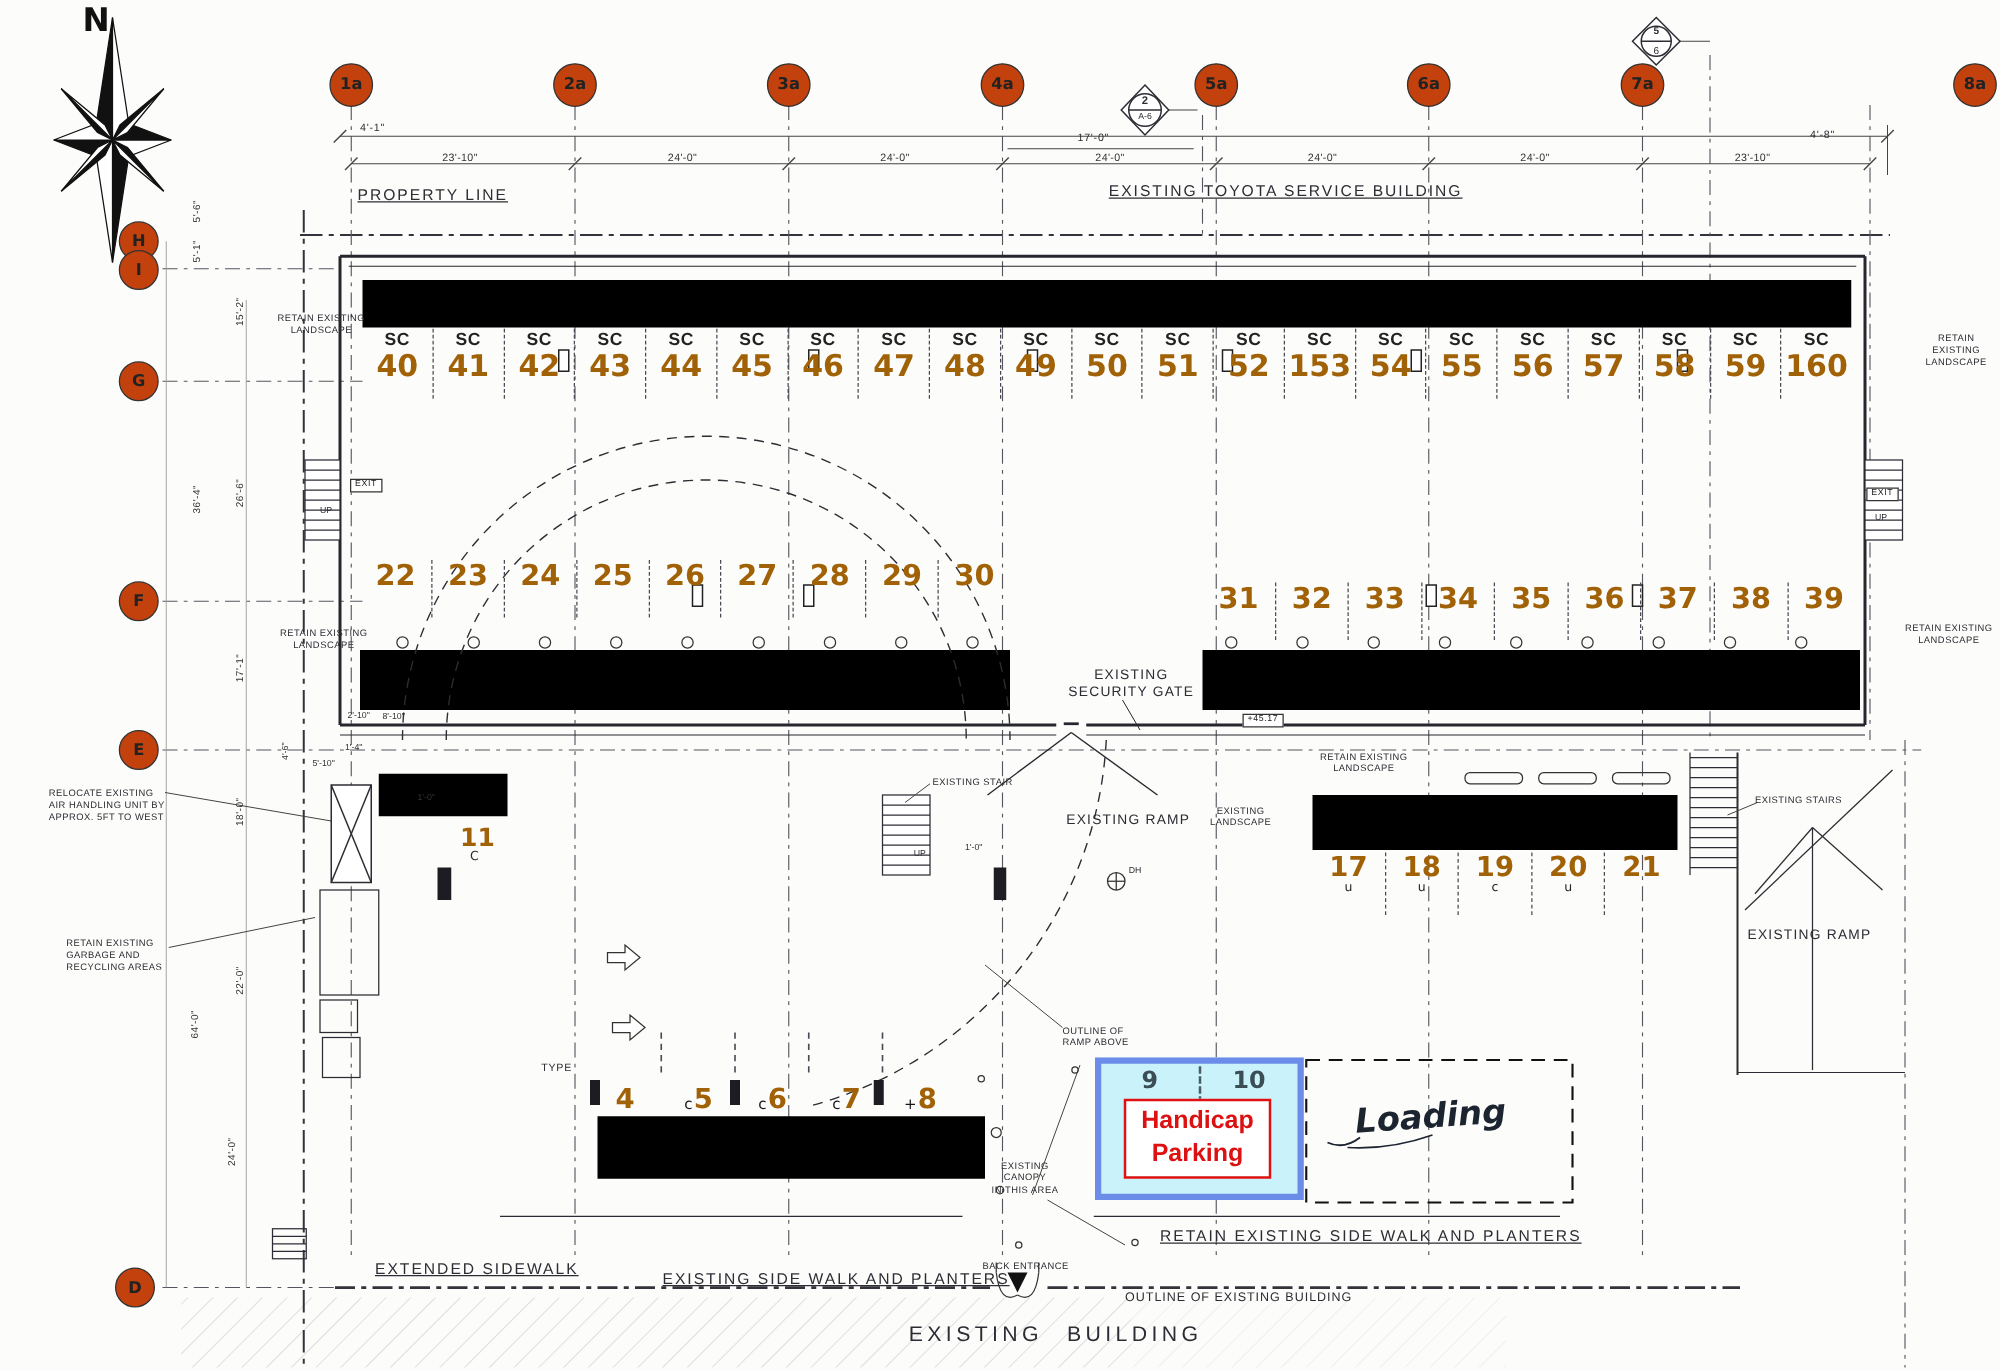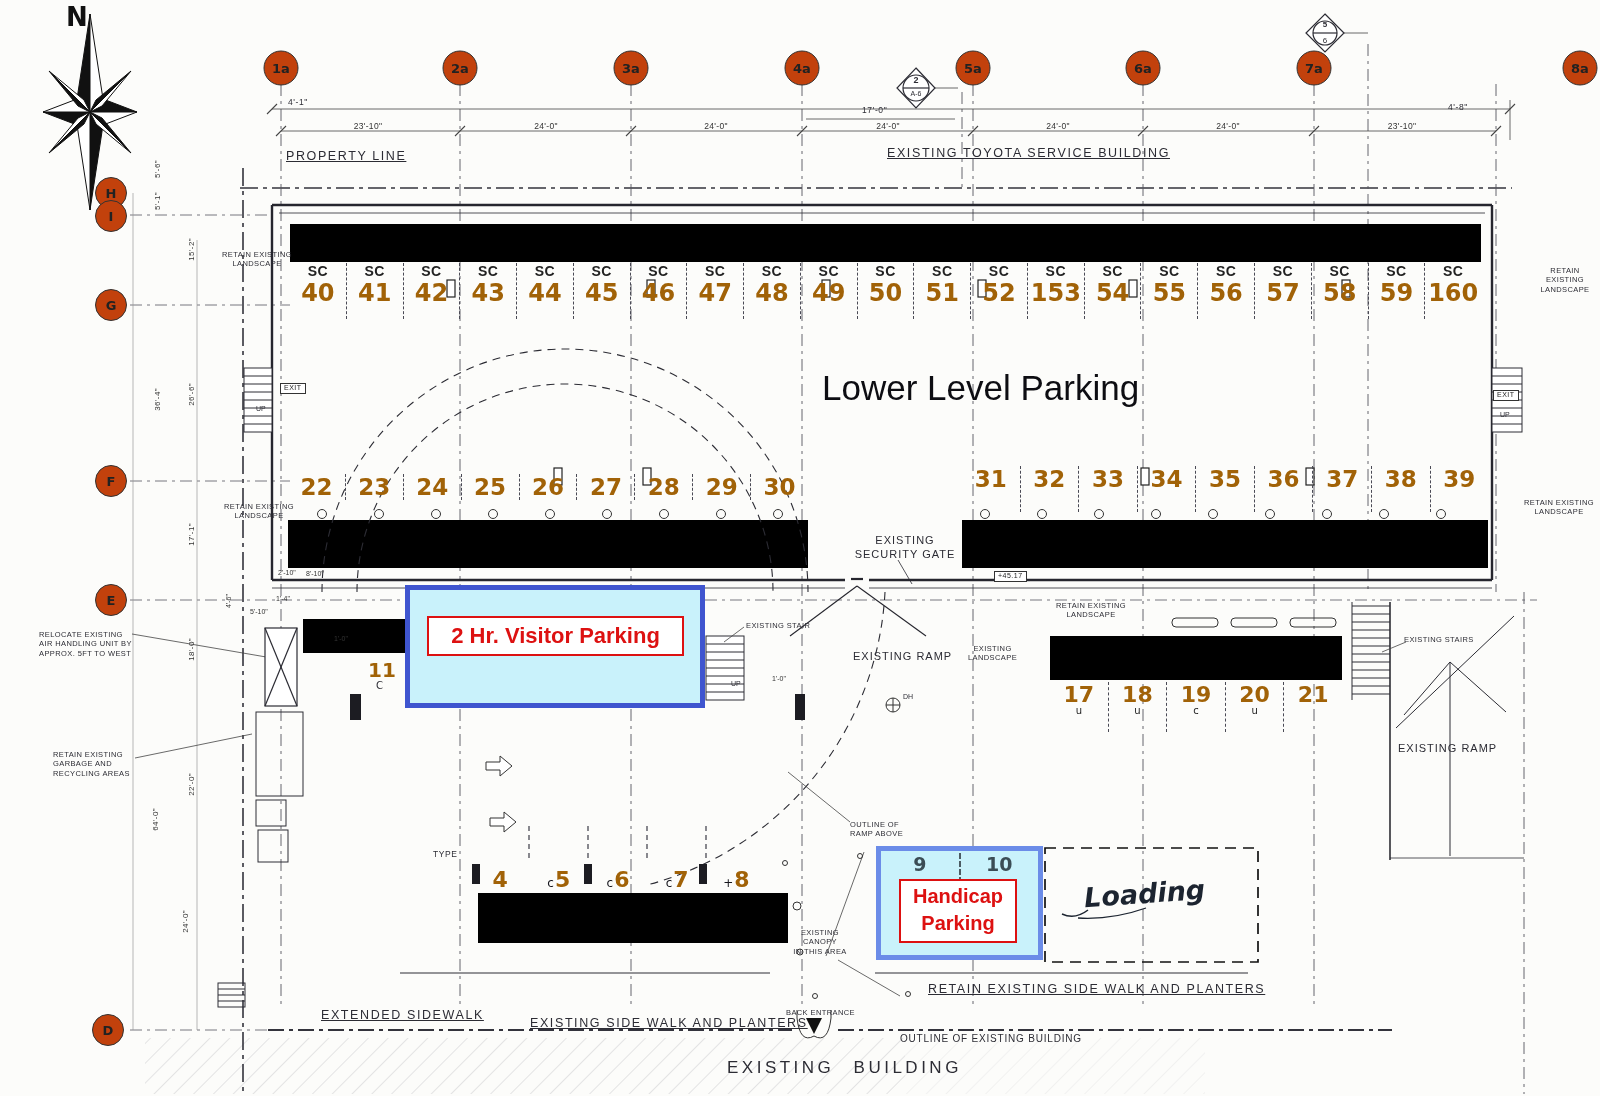--- a/index.html
+++ b/index.html
@@ -46,21 +46,21 @@
   .sdim span:nth-child(4){left:250px;top:608px}.sdim span:nth-child(5){left:276px;top:595px}
   .sdim span:nth-child(6){left:334px;top:635px}.sdim span:nth-child(7){left:772px;top:675px}
   
   .srow{position:absolute;display:flex;}
   .srow .cell{flex:1;display:flex;flex-direction:column;align-items:center;justify-content:flex-start;
       border-left:1.5px dashed #4a4a55;}
   .srow .cell:first-child{border-left:none;}
   .row-top{left:290px;top:263px;width:1191px;height:56px;}
   .row-top .sc{font:700 14px "Liberation Sans",sans-serif;color:#222;letter-spacing:.5px;}
   .row-top .n{font-size:24px;}
-  .row-midl{left:288px;top:464px;width:520px;height:46px;align-items:center;}
+  .row-midl{left:288px;top:448px;width:520px;height:46px;}
   .row-midr{left:962px;top:466px;width:526px;height:46px;}
   .row-midl .n,.row-midr .n{font-size:23px;}
   .row-grade{left:1050px;top:682px;width:292px;height:50px;}
   .row-grade .n{font-size:22px;}
   .row-grade .s{font-size:10px;margin-top:-2px;font-family:"DejaVu Sans",sans-serif;color:#222;}
   .row-bottom{left:470px;top:856px;width:296px;height:36px;}
   .row-bottom .cell{flex-direction:row;align-items:flex-end;justify-content:center;border-left:none;}
   .row-bottom .p{font-size:12px;margin:0 1px 2px 0;font-family:"DejaVu Sans",sans-serif;color:#15151c;}
   .row-bottom .n{font-size:22px;}
   
@@ -439,21 +439,20 @@
       <span>1'-4"</span>
       <span>1'-0"</span>
       <span>1'-0"</span>
     </div>
 
   <div class="t" style="left:916px;top:75px;transform:translateX(-50%);font-size:9px;font-weight:bold;">2</div>
   <div class="t" style="left:916px;top:90px;transform:translateX(-50%);font-size:7px;">A-6</div>
   <div class="t" style="left:1325px;top:20px;transform:translateX(-50%);font-size:8px;font-weight:bold;">5</div>
   <div class="t" style="left:1325px;top:36px;transform:translateX(-50%);font-size:8px;">6</div>
 
-  <div class="lower-title">Lower Level Parking</div>
   <div class="bldg-title">EXISTING BUILDING</div>
 
   <div class="srow row-top">
       <div class="cell">
       <span class="sc">SC</span>
       <span class="n hand">40</span>
     </div>
       <div class="cell">
       <span class="sc">SC</span>
       <span class="n hand">41</span>
@@ -634,24 +633,20 @@
     </div>
       <div class="cell">
       <span class="p">+</span>
       <span class="n hand">8</span>
     </div>
     </div>
 
   <div class="t hand" style="left:368px;top:658px;font-size:20px;">11</div>
   <div class="t" style="left:376px;top:680px;font-size:10px;font-family:'DejaVu Sans',sans-serif;">C</div>
 
-  <div class="visitor" style="background:#c9f2fb;border:5px solid #3f55cf;">
-    <div class="redlabel" style="left:17px;top:26px;width:253px;height:36px;line-height:36px;
-         border:2.5px solid #dd1111;color:#dd1111;font-size:22px;">2 Hr. Visitor Parking</div>
-  </div>
 
   <div class="handicap" style="background:#c9f2fb;border:5px solid #6b8ce8;">
     <div class="hrow">
         <div class="cell">
         <span class="n hand">9</span>
       </div>
         <div class="cell">
         <span class="n hand">10</span>
       </div>
       </div>
@@ -688,21 +683,21 @@
 LANDSCAPE</div>
   <div class="t a7 ctr" style="left:968px;top:644px;">EXISTING
 LANDSCAPE</div>
   <div class="t a7" style="left:850px;top:820px;">OUTLINE OF
 RAMP ABOVE</div>
   <div class="t a7 ctr" style="left:788px;top:928px;width:64px;">EXISTING CANOPY
 IN THIS AREA</div>
   <div class="t a8" style="left:433px;top:849px;">TYPE</div>
   <div class="t a12" style="left:530px;top:1016px;">EXISTING SIDE WALK AND PLANTERS</div>
   <div class="t a12" style="left:928px;top:982px;">RETAIN EXISTING SIDE WALK AND PLANTERS</div>
-  <div class="t a12" style="left:300px;top:1008px;margin-left:21px;">EXTENDED SIDEWALK</div>
+  <div class="t a12" style="left:300px;top:1008px;">EXTENDED SIDEWALK</div>
   <div class="t a7" style="left:786px;top:1008px;">BACK ENTRANCE</div>
   <div class="t" style="left:900px;top:1033px;font-size:10px;letter-spacing:.8px;">OUTLINE OF EXISTING BUILDING</div>
 
   <div class="t boxed" style="left:280px;top:383px;">EXIT</div>
   <div class="t boxed" style="left:1493px;top:390px;">EXIT</div>
   <div class="t boxed" style="left:994px;top:571px;">+45.17</div>
   <div class="t" style="left:256px;top:405px;font-size:7px;">UP</div>
   <div class="t" style="left:1500px;top:411px;font-size:7px;">UP</div>
   <div class="t" style="left:731px;top:680px;font-size:7px;">UP</div>
   <div class="t" style="left:903px;top:693px;font-size:7px;">DH</div>

